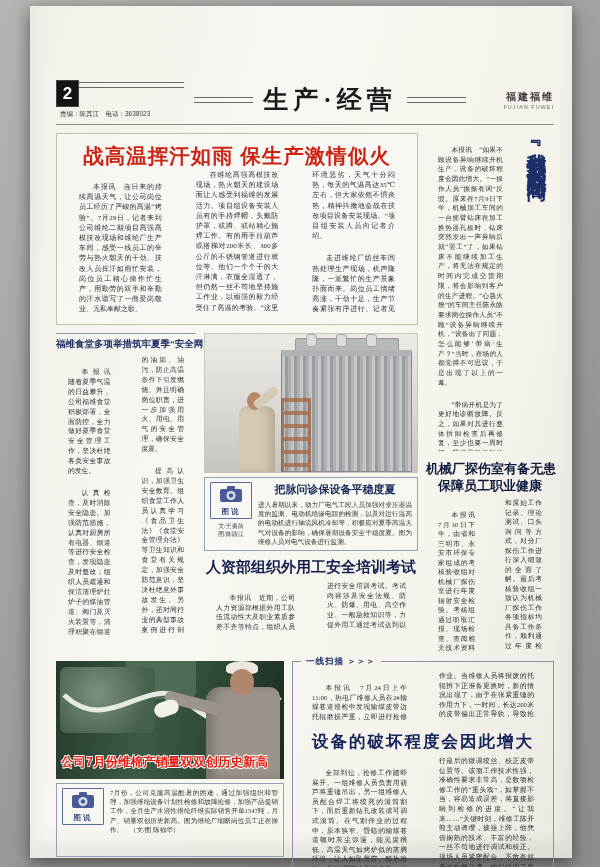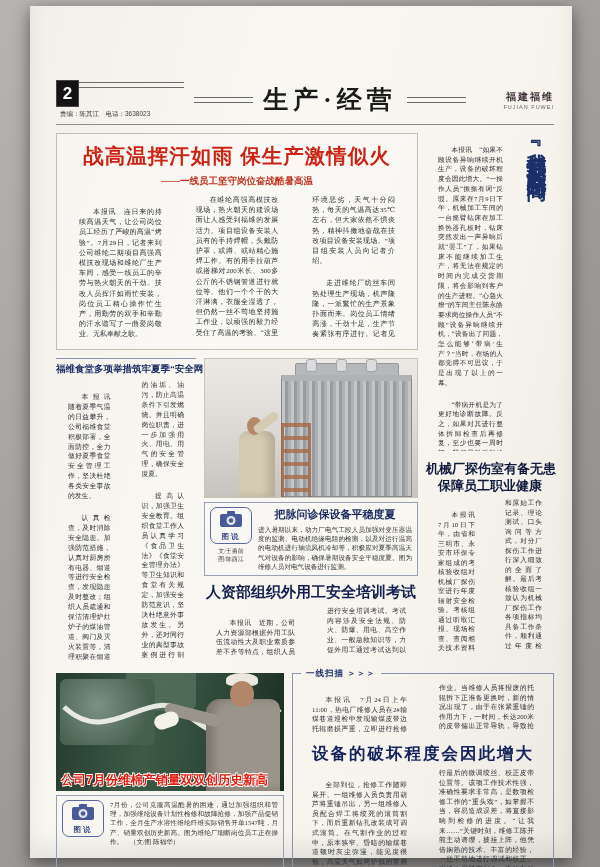--- a/index.html
+++ b/index.html
@@ -52,21 +52,21 @@
   .ins{position:absolute;top:0;width:9px;height:11px;background:#dadcde;border-radius:3px;border:1px solid #a3a6a9;}
   .ins1{right:40px;} .ins2{right:70px;} .ins3{right:100px;}
   .ladder{position:absolute;left:36%;bottom:0;width:24px;height:74px;background:repeating-linear-gradient(#a8653f 0 4px,rgba(0,0,0,0) 4px 13px);border-left:3px solid #9a5c3a;border-right:3px solid #9a5c3a;opacity:.75;}
   .w1-body{position:absolute;left:16%;bottom:0;width:36px;height:66px;background:#d5cab2;border-radius:9px 9px 0 0;box-shadow:inset -6px 0 8px rgba(0,0,0,.15);}
   .w1-head{position:absolute;left:20%;bottom:62px;width:15px;height:18px;background:#b5886a;border-radius:50%;}
   .w1-arm{position:absolute;left:22%;bottom:70px;width:28px;height:9px;background:#d5cab2;border-radius:4px;transform:rotate(-38deg);}
 
   
   .caption-box{border:1px solid #98a0b8;margin-top:4px;padding:4px 5px;display:flex;gap:6px;box-sizing:border-box;background:rgba(255,255,255,.2);}
   .stamp-col{width:42px;flex:none;text-align:center;}
-  .stamp-frame{border:1px solid #5a6a9e;border-radius:7px;padding:2px 2px 1px;}
+  .stamp-frame{border:1px solid #5a6a9e;border-radius:1px;padding:2px 2px 1px;}
   .stamp-label{font-size:7.5px;color:#3c4c86;font-weight:bold;letter-spacing:2px;}
   .stamp-credit{font-size:6px;color:#444;margin-top:3px;line-height:8px;}
   .cap-title{text-align:center;font-weight:bold;font-size:11px;color:#18295c;margin-bottom:3px;font-family:"Liberation Sans",sans-serif;white-space:nowrap;}
   .cap-text{font-size:6.6px;line-height:9.2px;color:#333;}
 
   .hr-title{text-align:center;font-weight:bold;font-size:15px;color:#131f4e;margin:7px 0 4px;font-family:"Liberation Sans",sans-serif;white-space:nowrap;}
   .hr-body{column-count:2;column-gap:8px;height:58px;overflow:hidden;font-size:6.8px;line-height:9.7px;color:#2d2e35;}
 
   
   .time-art{display:flex;gap:5px;}
@@ -79,21 +79,21 @@
   .bottom-row{display:flex;gap:8px;margin-top:7px;}
   .photo2-wrap{width:228px;}
   .photo2{position:relative;height:118px;overflow:hidden;background:linear-gradient(100deg,#243a2c,#3d5b47 40%,#2c4535 72%,#1b2b21);}
   .p2-machine{position:absolute;left:4px;top:6px;width:95px;height:66px;background:radial-gradient(circle at 40% 40%,#7c9182,#46604e 75%);border-radius:6px;}
   .p2-machine2{position:absolute;left:70px;top:-8px;width:70px;height:46px;background:#55705d;border-radius:8px;opacity:.8;}
   .w2-body{position:absolute;right:4px;bottom:0;width:74px;height:92px;background:#9b948a;border-radius:14px 10px 0 0;box-shadow:inset 8px 0 10px rgba(0,0,0,.2);}
   .w2-head{position:absolute;right:30px;top:8px;width:24px;height:26px;background:#b2866a;border-radius:50%;}
   .w2-cap{position:absolute;right:26px;top:0px;width:32px;height:13px;background:#ece8df;border-radius:50% 50% 25% 25%;}
   .w2-arm{position:absolute;right:62px;top:36px;width:58px;height:12px;background:#9b948a;border-radius:6px;transform:rotate(14deg);}
   .glove{position:absolute;left:98px;top:40px;width:25px;height:15px;background:#f3f1e8;border-radius:8px;transform:rotate(-18deg);}
-  .p2-title{position:absolute;left:5px;bottom:2px;color:#e21d10;font-weight:bold;font-size:12.5px;font-family:"Liberation Sans",sans-serif;white-space:nowrap;text-shadow:.6px .6px 0 #fff,-.6px -.6px 0 #fff,.6px -.6px 0 #fff,-.6px .6px 0 #fff;}
+  .p2-title{position:absolute;left:5px;bottom:8px;color:#e21d10;font-weight:bold;font-size:12.5px;font-family:"Liberation Sans",sans-serif;white-space:nowrap;text-shadow:.6px .6px 0 #fff,-.6px -.6px 0 #fff,.6px -.6px 0 #fff,-.6px .6px 0 #fff;}
   .photo2-cap{border:1px solid #98a0b8;margin-top:4px;padding:4px 5px;display:flex;gap:6px;height:74px;box-sizing:border-box;}
 
   .scan-box{flex:1;border:1px solid #8a93ad;position:relative;padding:9px 7px 5px;box-sizing:border-box;display:flex;flex-direction:column;}
   .scan-label{position:absolute;top:-6px;left:8px;background:#f6f4ed;padding:0 5px;color:#1d3069;font-weight:bold;font-size:8.5px;font-family:"Liberation Sans",sans-serif;letter-spacing:1px;}
   .scan-before{column-count:2;column-gap:8px;height:56px;overflow:hidden;font-size:6.8px;line-height:9.6px;color:#2d2e35;}
   .scan-head{text-align:center;font-weight:bold;font-size:16.5px;color:#14235a;margin:4px 0 3px;letter-spacing:2px;font-family:"Liberation Sans",sans-serif;white-space:nowrap;}
   .scan-after{column-count:2;column-gap:8px;flex:1;overflow:hidden;font-size:6.8px;line-height:9.6px;color:#2d2e35;}
 </style>
 </head>
 <body>
@@ -118,21 +118,20 @@
           <div class="brand-en">FUJIAN FUWEI</div>
         </div>
       </div>
       <div class="mh-underline"></div>
 
       <div class="content">
         <div class="col-main">
 
           <div class="main-article">
             <div class="ma-title">战高温挥汗如雨  保生产激情似火</div>
-            <div class="ma-sub">——一线员工坚守岗位奋战酷暑高温</div>
             <div class="ma-body body-txt justify cols">
                 <p>本报讯　连日来的持续高温天气，让公司岗位员工经历了严峻的高温“烤验”。7月29日，记者来到公司维纶二期项目高强高模技改现场和维纶厂生产车间，感受一线员工的辛劳与热火朝天的干劲。技改人员挥汗如雨忙安装，岗位员工精心操作忙生产，用勤劳的双手和辛勤的汗水谱写了一曲爱岗敬业、无私奉献之歌。</p>
                 <p>在维纶高强高模技改现场，热火朝天的建设场面让人感受到福维的发展活力。项目组设备安装人员有的手持焊帽，头戴防护罩，或蹲、或站精心施焊工作。有的用手拉葫芦或搭梯对200米长、300多公斤的不锈钢管道进行就位等。他们一个个干的大汗淋漓，衣服全湿透了，但仍然一丝不苟地坚持施工作业，以顽强的毅力经受住了高温的考验。“这里环境恶劣，天气十分闷热，每天的气温高达35℃左右，但大家依然不惧炎热，精神抖擞地奋战在技改项目设备安装现场。”项目组安装人员向记者介绍。</p>
                 <p>走进维纶厂纺丝车间热处理生产现场，机声隆隆，一派繁忙的生产景象扑面而来。岗位员工情绪高涨，干劲十足，生产节奏紧张有序进行。记者见热处理工段人员正进行延伸操作，一员工快步走到预热器出口处拉住下垂的丝束，紧随其后的另一名员工打开延伸烘台，其后一名员工接过丝束传在延伸主管段后，来回绕数遍后把丝束引上导丝皮罗拉。他们一个个挥汗如雨，浑身湿透。此时，记者在工艺控制板显示屏看到其设置温度达到230℃以上。在一旁的纺丝车间主任王人杰表示：“在高温岗位工作虽然如蒸烤，可岗位人员依然坚守工作岗位，认真履职尽责。”随后，记者们还采访了原液车间、整理车间等生产岗位员工，当问起在这样高温环境下工作是否感到辛苦时，员工们说：“我们坚守在高温生产第一线，为的是生产出合格的维棉。”坦诚、朴实的话语中，让人心生敬佩，透露出维纶人无私的奉献精神和强烈的工作责任心。</p>
               </div>
           </div>
 
           <div class="row2">
 
             <div class="canteen">

